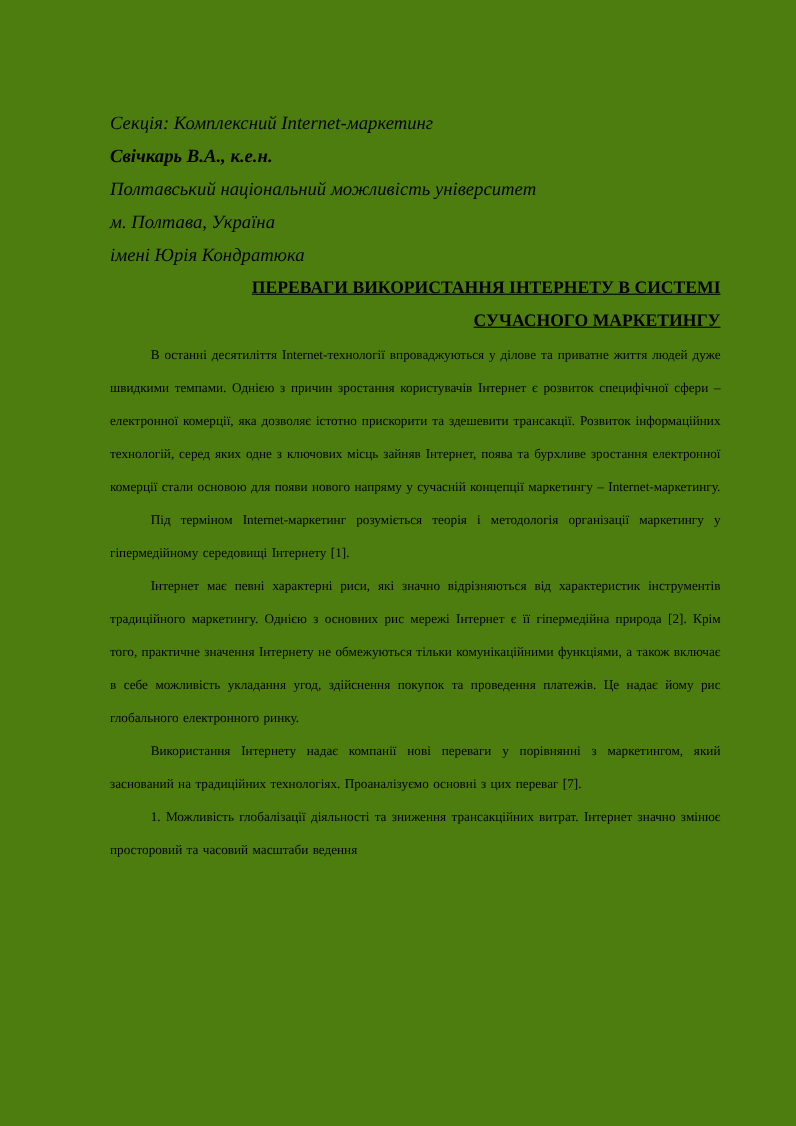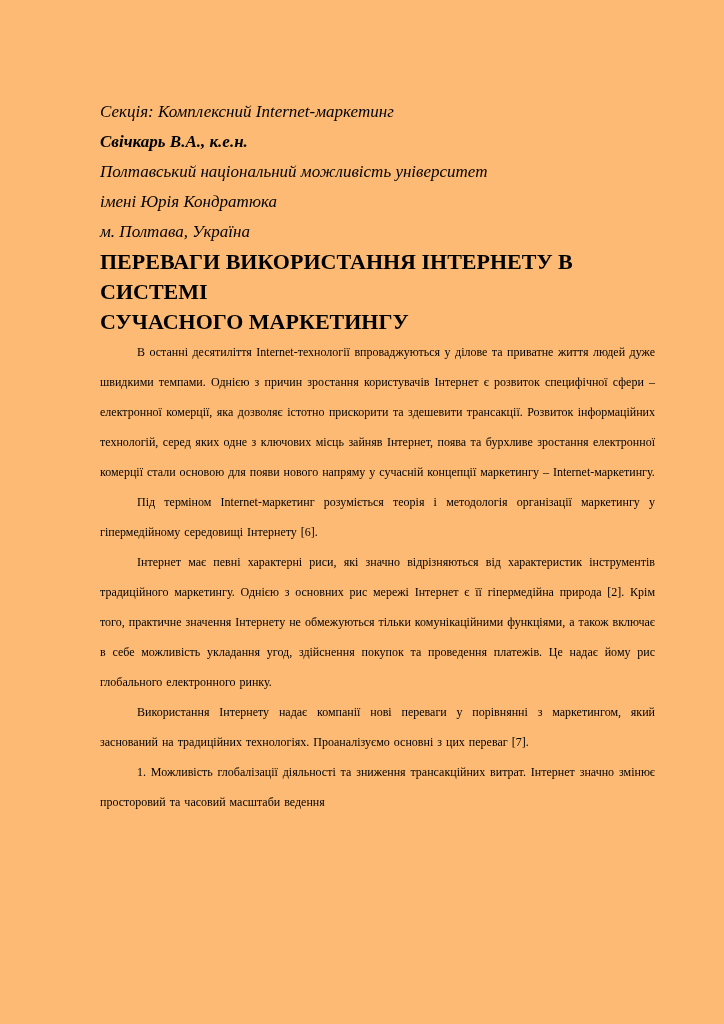--- a/index.html
+++ b/index.html
@@ -9,36 +9,37 @@
     height: 1024px;
     background: #ffffff;
     color: #000000;
     font-family: "Liberation Serif", "DejaVu Serif", serif;
     overflow: hidden;
   }
   .page {
     width: 100%;
     height: 100%;
     padding: 97px 69px 40px 100px;
-    background: #fdba74;
+    background: #4d7c0f;
   }
   .line {
     font-size: 17px;
     line-height: 30px;
     margin: 0;
   }
   .italic { font-style: italic; }
   .bold { font-weight: bold; }
   .right { }
   .title {
-    font-size: 22px;
+    font-size: 16px;
     line-height: 30px;
     font-weight: bold;
-    text-align: left;
+    text-align: right;
     margin: 0;
+    text-decoration: underline;
   }
   .para {
     font-size: 12px;
     line-height: 30px;
     margin: 0;
     text-align: justify;
     text-indent: 37px;
     word-spacing: 1px;
   }
 </style>
@@ -46,29 +47,29 @@
 <body>
 
 <div class="page">
 
   <p class="line italic">Секція: Комплексний Internet-маркетинг</p>
 
   <p class="line italic bold right">Свічкарь В.А., к.е.н.</p>
 
   <p class="line italic right">Полтавський національний можливість університет</p>
 
+  <p class="line italic right">м. Полтава, Україна</p>
+
   <p class="line italic right">імені Юрія Кондратюка</p>
-
-  <p class="line italic right">м. Полтава, Україна</p>
 
   <h1 class="title"><span>ПЕРЕВАГИ ВИКОРИСТАННЯ ІНТЕРНЕТУ В СИСТЕМІ</span><br><span>СУЧАСНОГО МАРКЕТИНГУ</span></h1>
 
   <p class="para">В останні десятиліття Internet-технології впроваджуються у ділове та приватне життя людей дуже швидкими темпами. Однією з причин зростання користувачів Інтернет є розвиток специфічної сфери – електронної комерції, яка дозволяє істотно прискорити та здешевити трансакції. Розвиток інформаційних технологій, серед яких одне з ключових місць зайняв Інтернет, поява та бурхливе зростання електронної комерції стали основою для появи нового напряму у сучасній концепції маркетингу – Internet-маркетингу.</p>
 
-  <p class="para">Під терміном Internet-маркетинг розуміється теорія і методологія організації маркетингу у гіпермедійному середовищі Інтернету [6].</p>
+  <p class="para">Під терміном Internet-маркетинг розуміється теорія і методологія організації маркетингу у гіпермедійному середовищі Інтернету [1].</p>
 
   <p class="para">Інтернет має певні характерні риси, які значно відрізняються від характеристик інструментів традиційного маркетингу. Однією з основних рис мережі Інтернет є її гіпермедійна природа [2]. Крім того, практичне значення Інтернету не обмежуються тільки комунікаційними функціями, а також включає в себе можливість укладання угод, здійснення покупок та проведення платежів. Це надає йому рис глобального електронного ринку.</p>
 
   <p class="para">Використання Інтернету надає компанії нові переваги у порівнянні з маркетингом, який заснований на традиційних технологіях. Проаналізуємо основні з цих переваг [7].</p>
 
   <p class="para">1. Можливість глобалізації діяльності та зниження трансакційних витрат. Інтернет значно змінює просторовий та часовий масштаби ведення</p>
 
 </div>
 
 </body></html>

